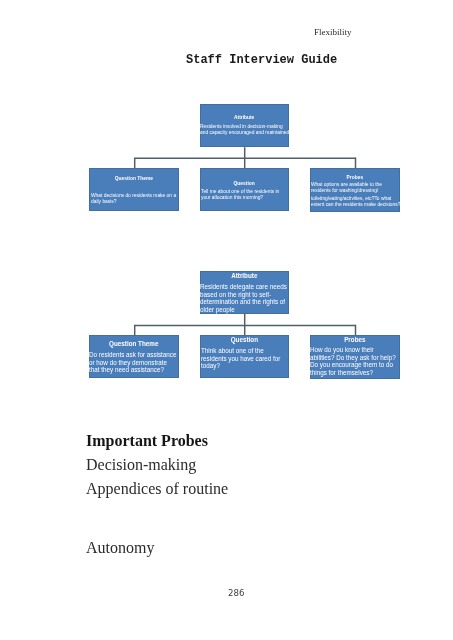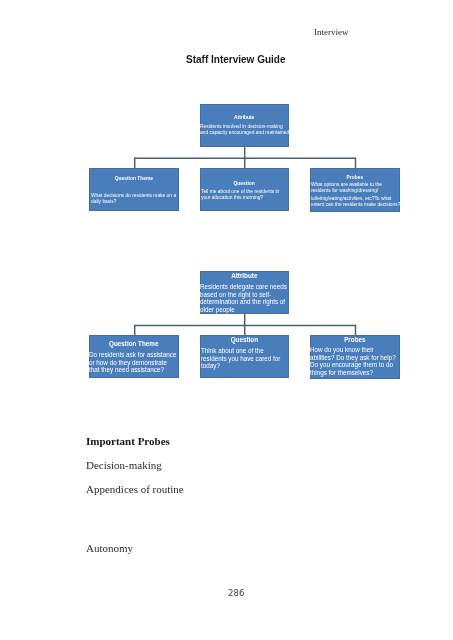--- a/index.html
+++ b/index.html
@@ -3,23 +3,23 @@
 <meta charset="utf-8">
 <style>
   html,body{margin:0;padding:0;}
   body{width:453px;height:640px;background:#ffffff;position:relative;overflow:hidden;
        font-family:"Liberation Serif",serif;color:#1a1a1a;
        -webkit-font-smoothing:antialiased;}
   .page{position:absolute;left:0;top:0;width:453px;height:640px;}
 
   .hdr{position:absolute;will-change:transform;transform:translateZ(0);font-family:"Liberation Serif",serif;font-size:9px;
        line-height:9px;color:#2b2b2b;white-space:nowrap;}
-  .title{position:absolute;will-change:transform;transform:translateZ(0);font-family:Liberation Sans, sans-serif;font-size:10px;
+  .title{position:absolute;will-change:transform;transform:translateZ(0);font-family:Liberation Mono, monospace;font-size:12px;
          line-height:10.7px;font-weight:bold;color:#1a1a1a;white-space:nowrap;}
-  .btxt{position:absolute;will-change:transform;transform:translateZ(0);font-family:"Liberation Serif",serif;font-size:11px;
+  .btxt{position:absolute;will-change:transform;transform:translateZ(0);font-family:"Liberation Serif",serif;font-size:16px;
         line-height:10.8px;color:#2b2b2b;white-space:nowrap;}
   .btxt.b{font-weight:bold;color:#161616;}
   .pgnum{position:absolute;will-change:transform;transform:translateZ(0);font-family:"DejaVu Sans",sans-serif;font-size:8.6px;
          line-height:8.6px;color:#3d3d3d;white-space:nowrap;}
 
   .node{position:absolute;background:#4a7ebb;box-sizing:border-box;
         border:0.55px solid #41709e;overflow:visible;
         color:#ffffff;font-family:"Liberation Sans",sans-serif;}
   .node .t{position:absolute;will-change:transform;transform:translateZ(0);left:0;right:0;top:var(--ht);
            text-align:center;font-weight:bold;white-space:nowrap;}
@@ -33,21 +33,21 @@
   .d2 .t{line-height:7.85px;}
   .d2 .d{line-height:7.5px;}
   .conn-svg{position:absolute;overflow:visible;}
   .conn-svg path{stroke:#515f6a;stroke-width:1.5;fill:none;}
 </style>
 </head>
 <body>
 
 <div class="page">
 
-  <div class="hdr" style="left:313.5px;top:28.3px;">Interview</div>
+  <div class="hdr" style="left:313.5px;top:28.3px;">Flexibility</div>
   <div class="title" style="left:185.9px;top:54.8px;">Staff Interview Guide</div>
 
   <div class="diagram">
 
     <div class="node d1" style="left:200.4px;top:103.9px;width:88.3px;height:43.2px;--ht:10.5px;--bt:19.3px;--bw:90px;--bl:-1px;">
       <span class="t">Attribute</span>
       <span class="d">Residents involved in decision-making and capacity encouraged and maintained</span>
     </div>
 
     <svg class="conn-svg" style="left:125px;top:142px;" width="240" height="32" viewBox="0 0 240 32">

